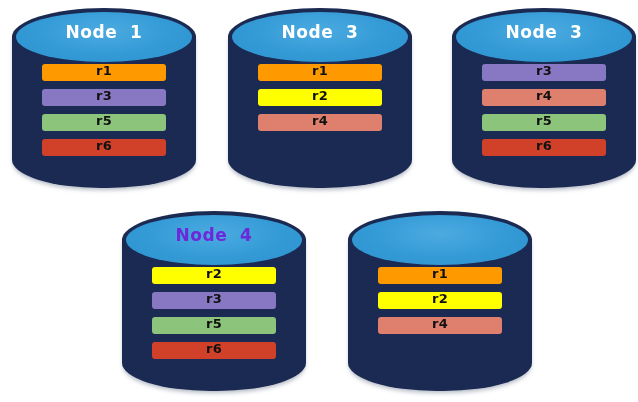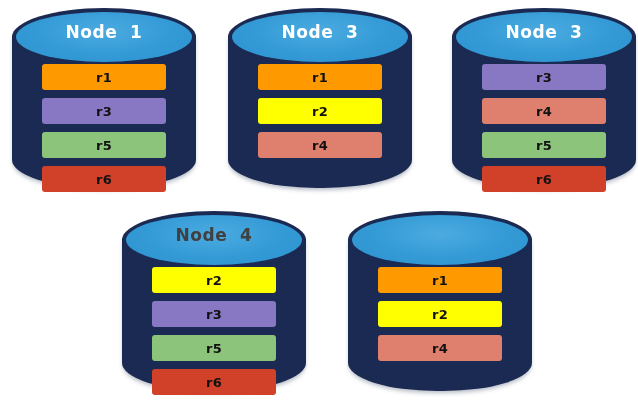--- a/index.html
+++ b/index.html
@@ -82,26 +82,25 @@
 
   
   .replicas {
     position: absolute;
     left: 0;
     right: 0;
     display: flex;
     flex-direction: column;
   }
   .replica {
-    height: 26px;
+    height: 17px;
     margin-bottom: 8px;
     border-radius: 3px;
     position: relative;
     display: flex;
-    align-items: center;
     justify-content: center;
   }
   .replica:last-child { margin-bottom: 0; }
   .replica-label {
     color: #111111;
     font-weight: bold;
     font-size: 13px;
     line-height: 1;
     letter-spacing: 0.2px;
   }
@@ -176,21 +175,21 @@
         </div>
       </div>
     </div>
     <div class="node" style="left: 122px; top: 211px; width: 184px; height: 180px;">
       <div class="cyl">
         <div class="cyl-body" style="background: rgb(27, 42, 82);"></div>
         <div class="cyl-top" style="background: rgb(27, 42, 82);">
           <div class="cyl-top-face"></div>
         </div>
       </div>
-      <div class="node-title" style="color: #404040;">Node  4</div>
+      <div class="node-title" style="color: #6d28d9;">Node  4</div>
       <div class="replicas" style="top: 56px; padding-left: 30px; padding-right: 30px;">
         <div class="replica" style="background: rgb(255, 255, 0);">
           <span class="replica-label" style="color: rgb(17, 17, 17);">r2</span>
         </div>
         <div class="replica" style="background: rgb(136, 120, 195);">
           <span class="replica-label" style="color: rgb(17, 17, 17);">r3</span>
         </div>
         <div class="replica" style="background: rgb(140, 196, 124);">
           <span class="replica-label" style="color: rgb(17, 17, 17);">r5</span>
         </div>

